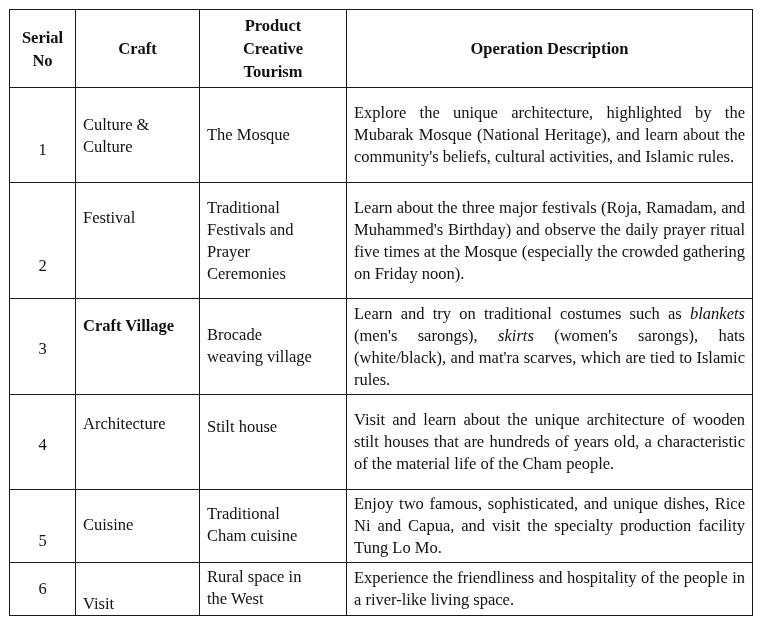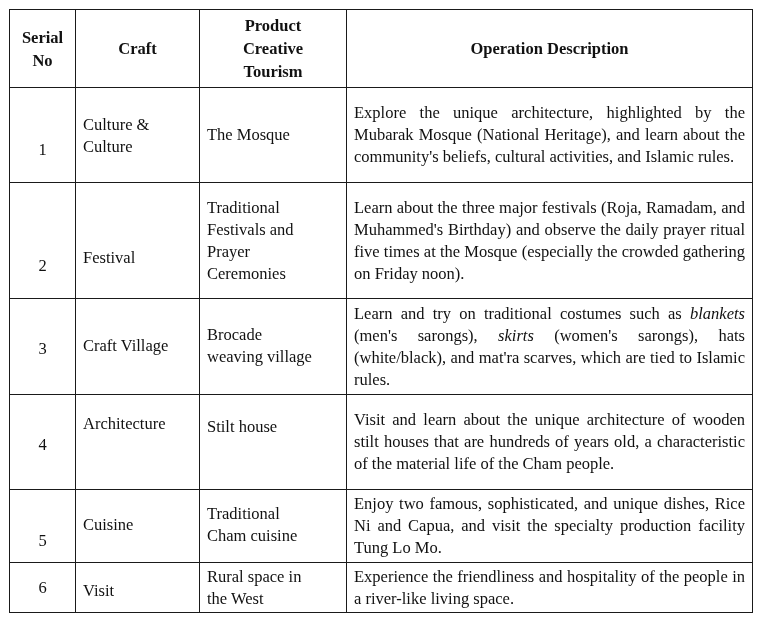--- a/index.html
+++ b/index.html
@@ -72,25 +72,25 @@
     tr.r5 { height: 73px; }
     tr.r6 { height: 50px; }
 
     tr.r1 td.serial { padding-top: 30px; }
     tr.r2 td.serial { padding-top: 51px; }
     tr.r3 td.serial { padding-top: 5px; }
     tr.r4 td.serial { padding-top: 5px; }
     tr.r5 td.serial { padding-top: 29px; }
     tr.r6 td.serial { padding-top: 0px; }
 
-    tr.r2 td.type { vertical-align: top; padding-top: 64px; }
-    tr.r3 td.type { vertical-align: top; padding-top: 36px; }
+    tr.r2 td.type { vertical-align: top; padding-top: 24px; }
+    tr.r3 td.type { vertical-align: top; padding-top: 16px; font-weight: bold; }
     tr.r4 td.type { vertical-align: top; padding-top: 18px; }
     tr.r5 td.type { vertical-align: top; padding-top: 24px; }
-    tr.r6 td.type { vertical-align: top; padding-top: 17px; }
+    tr.r6 td.type { vertical-align: top; padding-top: 30px; }
     tr.r1 td.type { vertical-align: top; padding-top: 26px; }
 
     tr.r1 td.product { vertical-align: top; padding-top: 36px; margin-left: 25px; }
     tr.r2 td.product { vertical-align: top; padding-top: 14px; }
     tr.r3 td.product { vertical-align: top; padding-top: 25px; }
     tr.r4 td.product { vertical-align: top; padding-top: 21px; }
     tr.r5 td.product { vertical-align: top; padding-top: 13px; }
     tr.r6 td.product { vertical-align: top; padding-top: 3px; }
 
     .line { display: block; }

